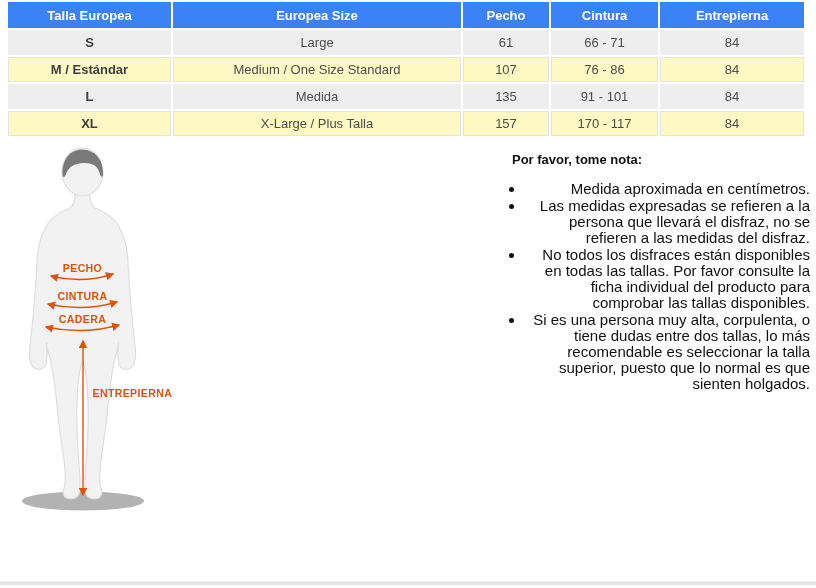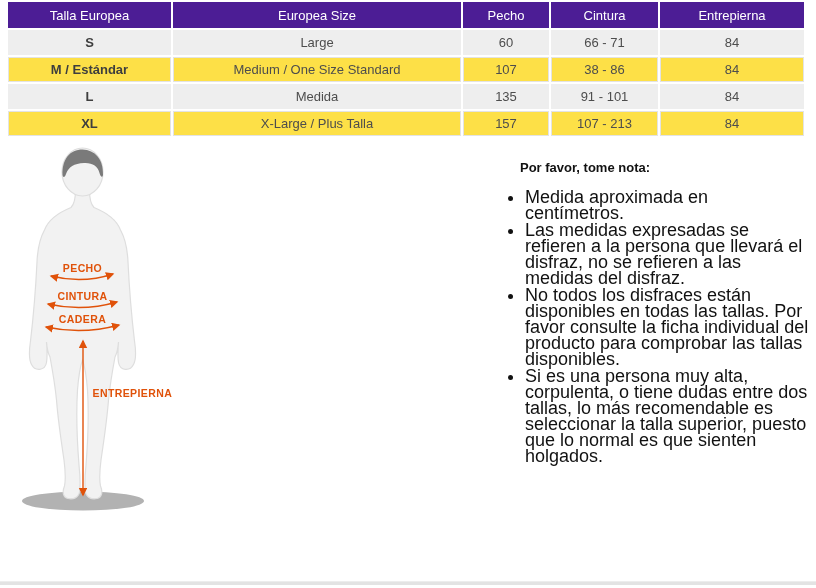--- a/index.html
+++ b/index.html
@@ -7,44 +7,44 @@
     position:relative;width:816px;height:588px;background:#fff;overflow:hidden;
     font-family:"Liberation Sans","DejaVu Sans",sans-serif;
   }
 
   
   table.size-chart{
     position:absolute;top:0;left:6px;width:800px;
     border-collapse:separate;border-spacing:2px;table-layout:fixed;
   }
   table.size-chart th{
-    background:#4c1d95;color:#fff;font-size:13px;font-weight:normal;
+    background:#3b82f6;color:#fff;font-size:13px;font-weight:bold;
     height:26px;padding:0;text-align:center;vertical-align:middle;
     border:1px solid transparent;box-sizing:border-box;
   }
   table.size-chart td{
     font-size:13px;color:#4d4d4d;height:25px;padding:0;text-align:center;
     vertical-align:middle;border:1px solid transparent;box-sizing:border-box;
   }
   table.size-chart td:first-child{font-weight:bold;color:#3e3e3e;}
   tr.row-gray td{background:#eeeeee;}
-  tr.row-white td{background:#fde047;border-color:#e3e3e3;}
+  tr.row-white td{background:#fef9c3;border-color:#e3e3e3;}
 
   
   svg.figure{position:absolute;left:0;top:145px;width:210px;height:375px;}
   svg .meas-label{
     font-family:"Liberation Sans","DejaVu Sans",sans-serif;
     font-size:10.5px;font-weight:bold;fill:#e0520a;letter-spacing:.4px;
   }
 
   
   .notes{position:absolute;left:508px;top:147px;width:302px;color:#111;}
-  .notes-title{font-size:13px;font-weight:bold;margin:12px;line-height:17px;}
+  .notes-title{font-size:13px;font-weight:bold;margin:4px;line-height:17px;}
   .notes ul{margin:13px 0 0 0;padding-left:17px;}
-  .notes li{font-size:18px;line-height:16px;margin:0 0 1px 0;}
+  .notes li{font-size:15px;line-height:16px;margin:0 0 1px 0;text-align:right;}
 
   
   .bottom-divider{
     position:absolute;left:0;top:581px;width:816px;height:4px;
     background:#e3e3e3;border-top:1px solid #ededed;box-sizing:border-box;
   }
 </style>
 </head>
 <body>
 
@@ -64,43 +64,43 @@
         <th>Europea Size</th>
         <th>Pecho</th>
         <th>Cintura</th>
         <th>Entrepierna</th>
       </tr>
     </thead>
     <tbody>
       <tr class="row-gray">
         <td>S</td>
         <td>Large</td>
-        <td>60</td>
+        <td>61</td>
         <td>66 - 71</td>
         <td>84</td>
       </tr>
       <tr class="row-white">
         <td>M / Estándar</td>
         <td>Medium / One Size Standard</td>
         <td>107</td>
-        <td>38 - 86</td>
+        <td>76 - 86</td>
         <td>84</td>
       </tr>
       <tr class="row-gray">
         <td>L</td>
         <td>Medida</td>
         <td>135</td>
         <td>91 - 101</td>
         <td>84</td>
       </tr>
       <tr class="row-white">
         <td>XL</td>
         <td>X-Large / Plus Talla</td>
         <td>157</td>
-        <td>107 - 213</td>
+        <td>170 - 117</td>
         <td>84</td>
       </tr>
     </tbody>
   </table>
 
   <svg class="figure" viewBox="0 0 210 375">
     <defs>
       <marker id="ah-end" markerWidth="7" markerHeight="7" refX="5" refY="3" orient="auto">
         <path d="M0,0 L6,3 L0,6 Z" fill="#e0520a"></path>
       </marker>

